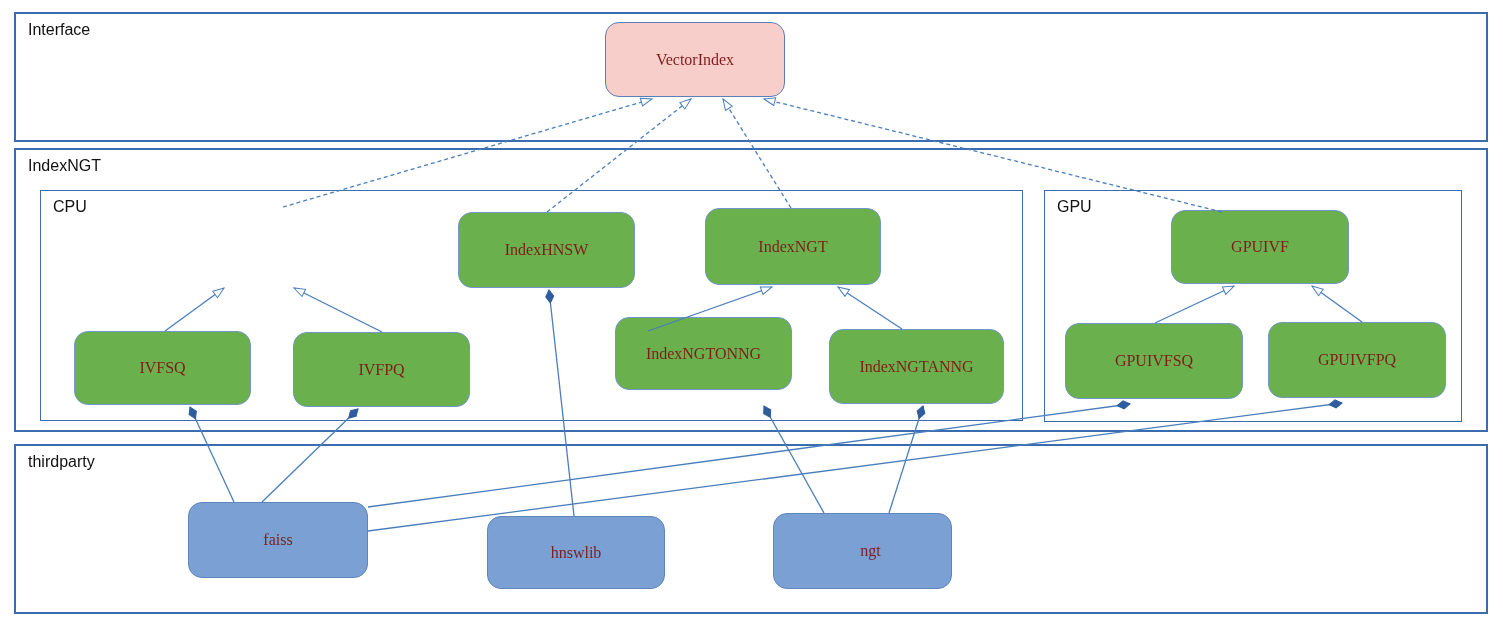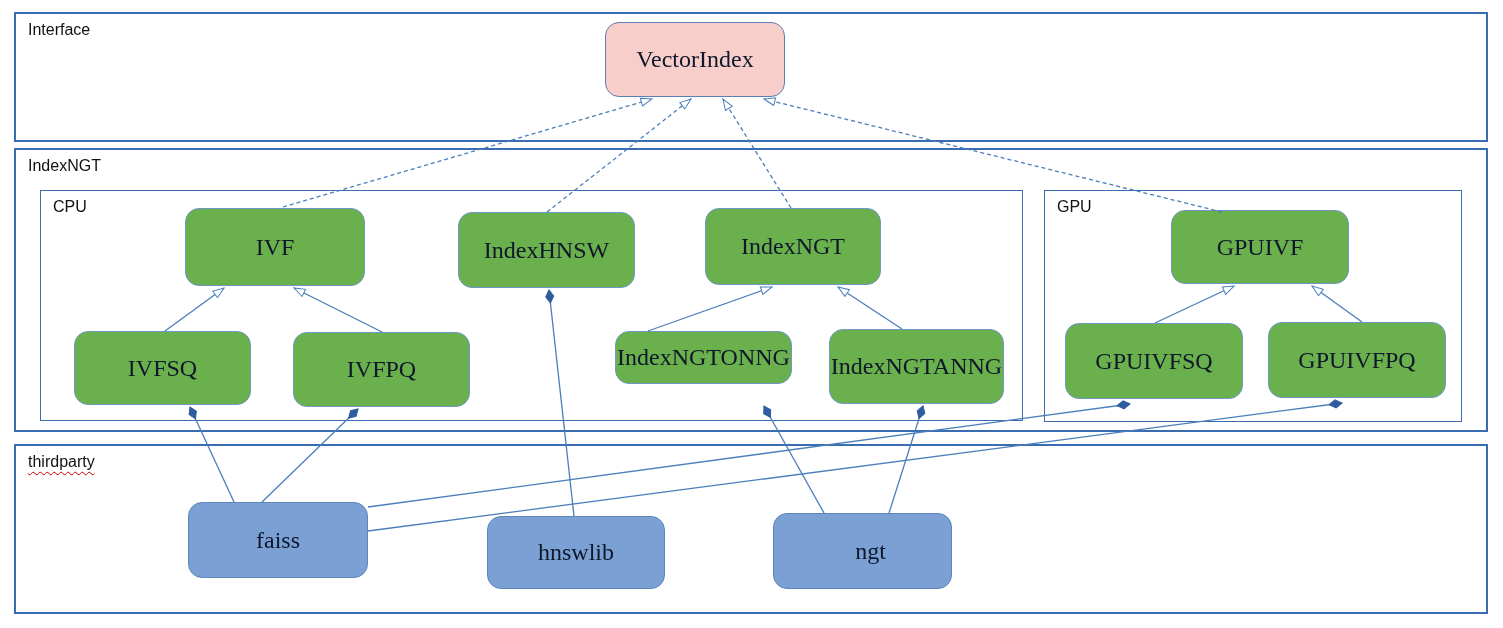--- a/index.html
+++ b/index.html
@@ -2,37 +2,37 @@
 <html><head>
 <meta charset="utf-8">
 <style>
   html,body{margin:0;padding:0;background:#fff;}
   #stage{position:relative;width:1503px;height:628px;background:#ffffff;overflow:hidden;
          font-family:"Liberation Sans",sans-serif;}
   .container{position:absolute;border:2px solid #3a6cb0;background:transparent;box-sizing:border-box;}
   .container.inner{border-width:1.5px;}
   .container-label{position:absolute;left:12px;top:7px;font-size:16px;color:#111;
          font-family:"Liberation Sans",sans-serif;white-space:nowrap;}
-  .wavy{text-decoration:underline;text-decoration-style:wavy;text-decoration-color:#cc0000;
+  .wavy{text-decoration-style:wavy;text-decoration-color:#cc0000;
          text-decoration-thickness:1px;text-underline-offset:4px;}
   .node{position:absolute;border-radius:14px;display:flex;align-items:center;justify-content:center;
-         font-family:"Liberation Serif",serif;font-size:24px;color:#0f172a;box-sizing:border-box;z-index:3;}
+         font-family:"Liberation Serif",serif;font-size:16px;color:#7f1d1d;box-sizing:border-box;z-index:3;}
   .node.iface{background:#f8cecb;border:1.5px solid #5b7fb5;}
   .node.cls{background:#6ab04c;border:1.5px solid #7097c8;}
   .node.tp{background:#7aa0d4;border:1.5px solid #5e86bb;}
   #edge-svg{position:absolute;left:0;top:0;z-index:5;pointer-events:none;}
 
   
   #node-vectorindex{left:605px;top:22px;width:180px;height:75px;}
   #node-ivf{left:185px;top:208px;width:180px;height:78px;}
   #node-indexhnsw{left:458px;top:212px;width:177px;height:76px;}
   #node-indexngt{left:705px;top:208px;width:176px;height:77px;}
   #node-ivfsq{left:74px;top:331px;width:177px;height:74px;}
   #node-ivfpq{left:293px;top:332px;width:177px;height:75px;}
-  #node-indexngtonng{left:615px;top:331px;width:177px;height:53px;}
+  #node-indexngtonng{left:615px;top:317px;width:177px;height:73px;}
   #node-indexngtanng{left:829px;top:329px;width:175px;height:75px;}
   #node-gpuivf{left:1171px;top:210px;width:178px;height:74px;}
   #node-gpuivfsq{left:1065px;top:323px;width:178px;height:76px;}
   #node-gpuivfpq{left:1268px;top:322px;width:178px;height:76px;}
   #node-faiss{left:188px;top:502px;width:180px;height:76px;}
   #node-hnswlib{left:487px;top:516px;width:178px;height:73px;}
   #node-ngt{left:773px;top:513px;width:179px;height:76px;padding-left:16px;}
 
   
   #container-interface{left:14px;top:12px;width:1474px;height:130px;}
@@ -61,21 +61,20 @@
   <div class="container inner" id="container-gpu">
     <span class="container-label">GPU</span>
   </div>
 
   <div class="container" id="container-thirdparty">
     <span class="container-label wavy">thirdparty</span>
   </div>
 
   <div class="node iface" id="node-vectorindex">VectorIndex</div>
 
-  <div class="node cls" id="node-ivf">IVF</div>
   <div class="node cls" id="node-indexhnsw">IndexHNSW</div>
   <div class="node cls" id="node-ivfsq">IVFSQ</div>
   <div class="node cls" id="node-indexngt">IndexNGT</div>
   <div class="node cls" id="node-ivfpq">IVFPQ</div>
   <div class="node cls" id="node-indexngtonng">IndexNGTONNG</div>
   <div class="node cls" id="node-indexngtanng">IndexNGTANNG</div>
   <div class="node cls" id="node-gpuivf">GPUIVF</div>
   <div class="node cls" id="node-gpuivfsq">GPUIVFSQ</div>
   <div class="node cls" id="node-gpuivfpq">GPUIVFPQ</div>
 

